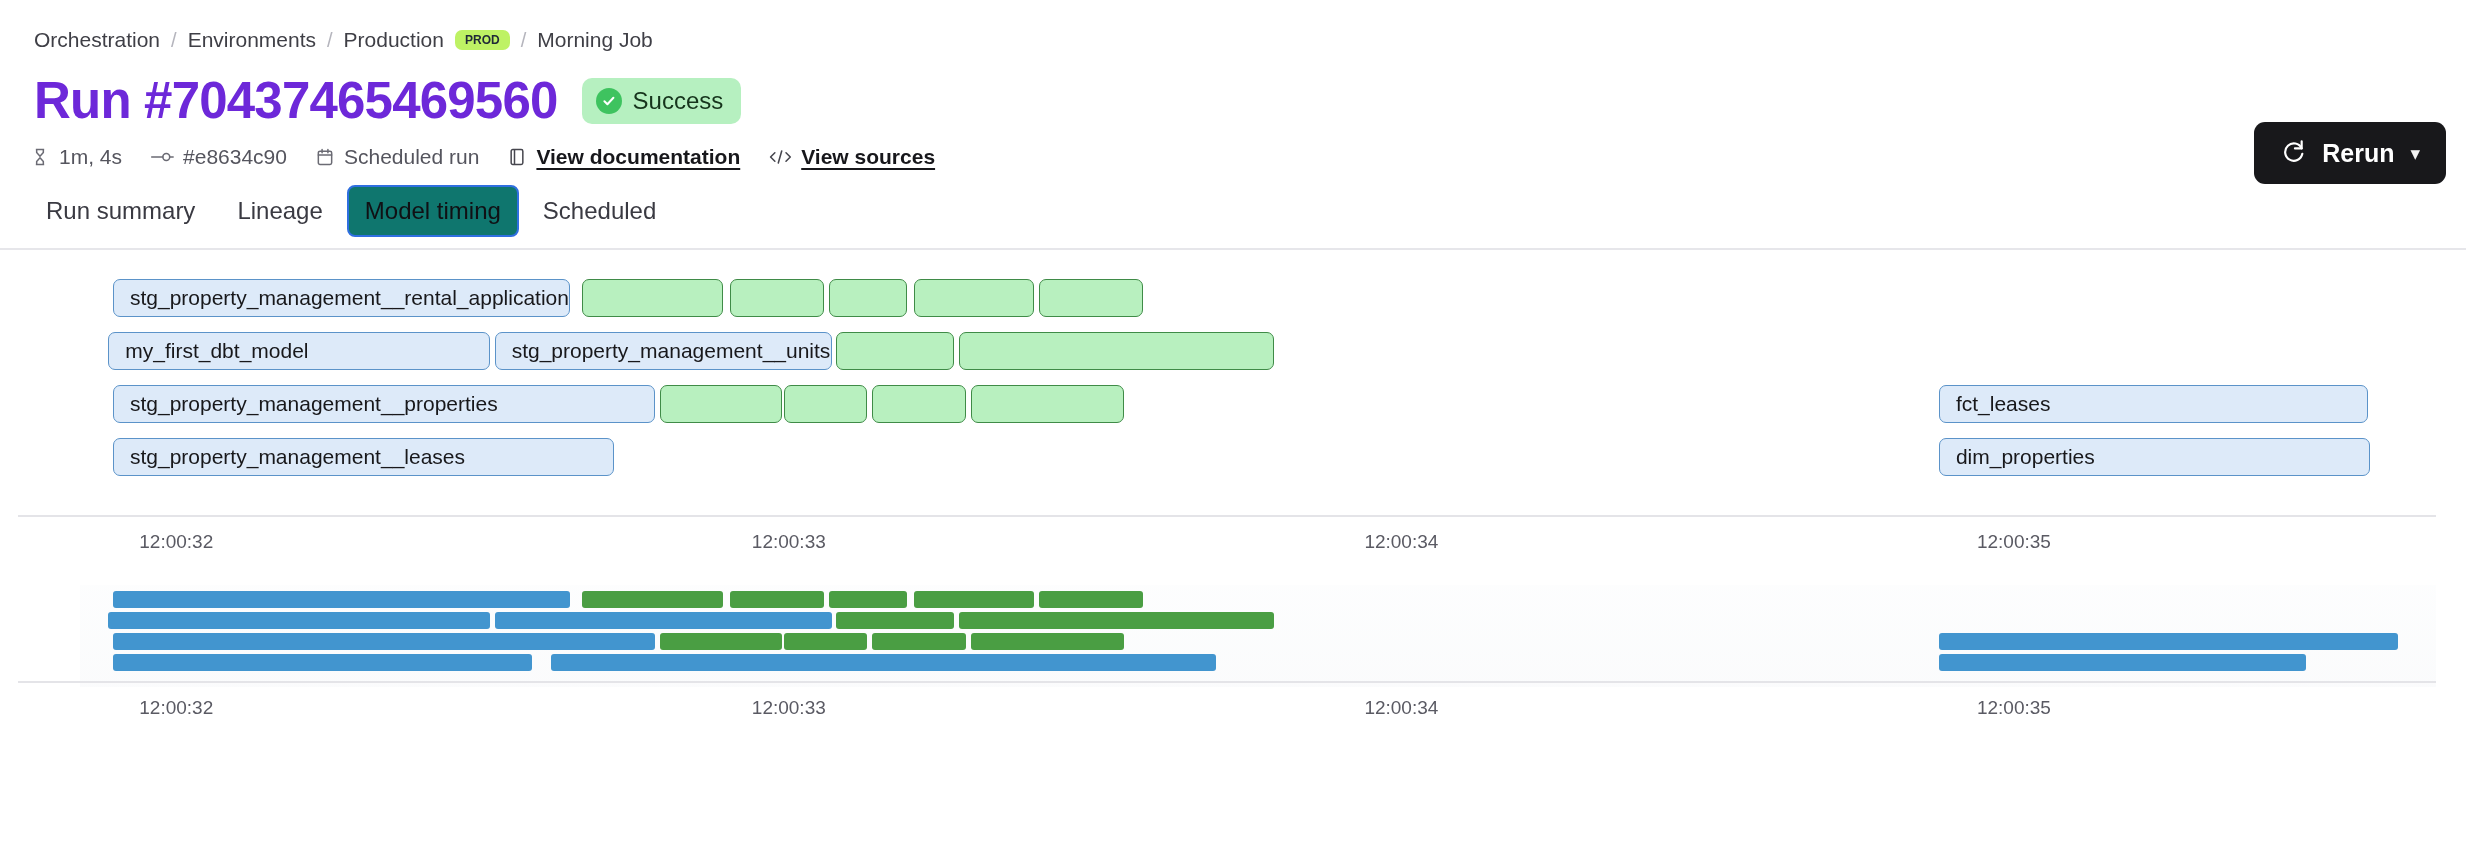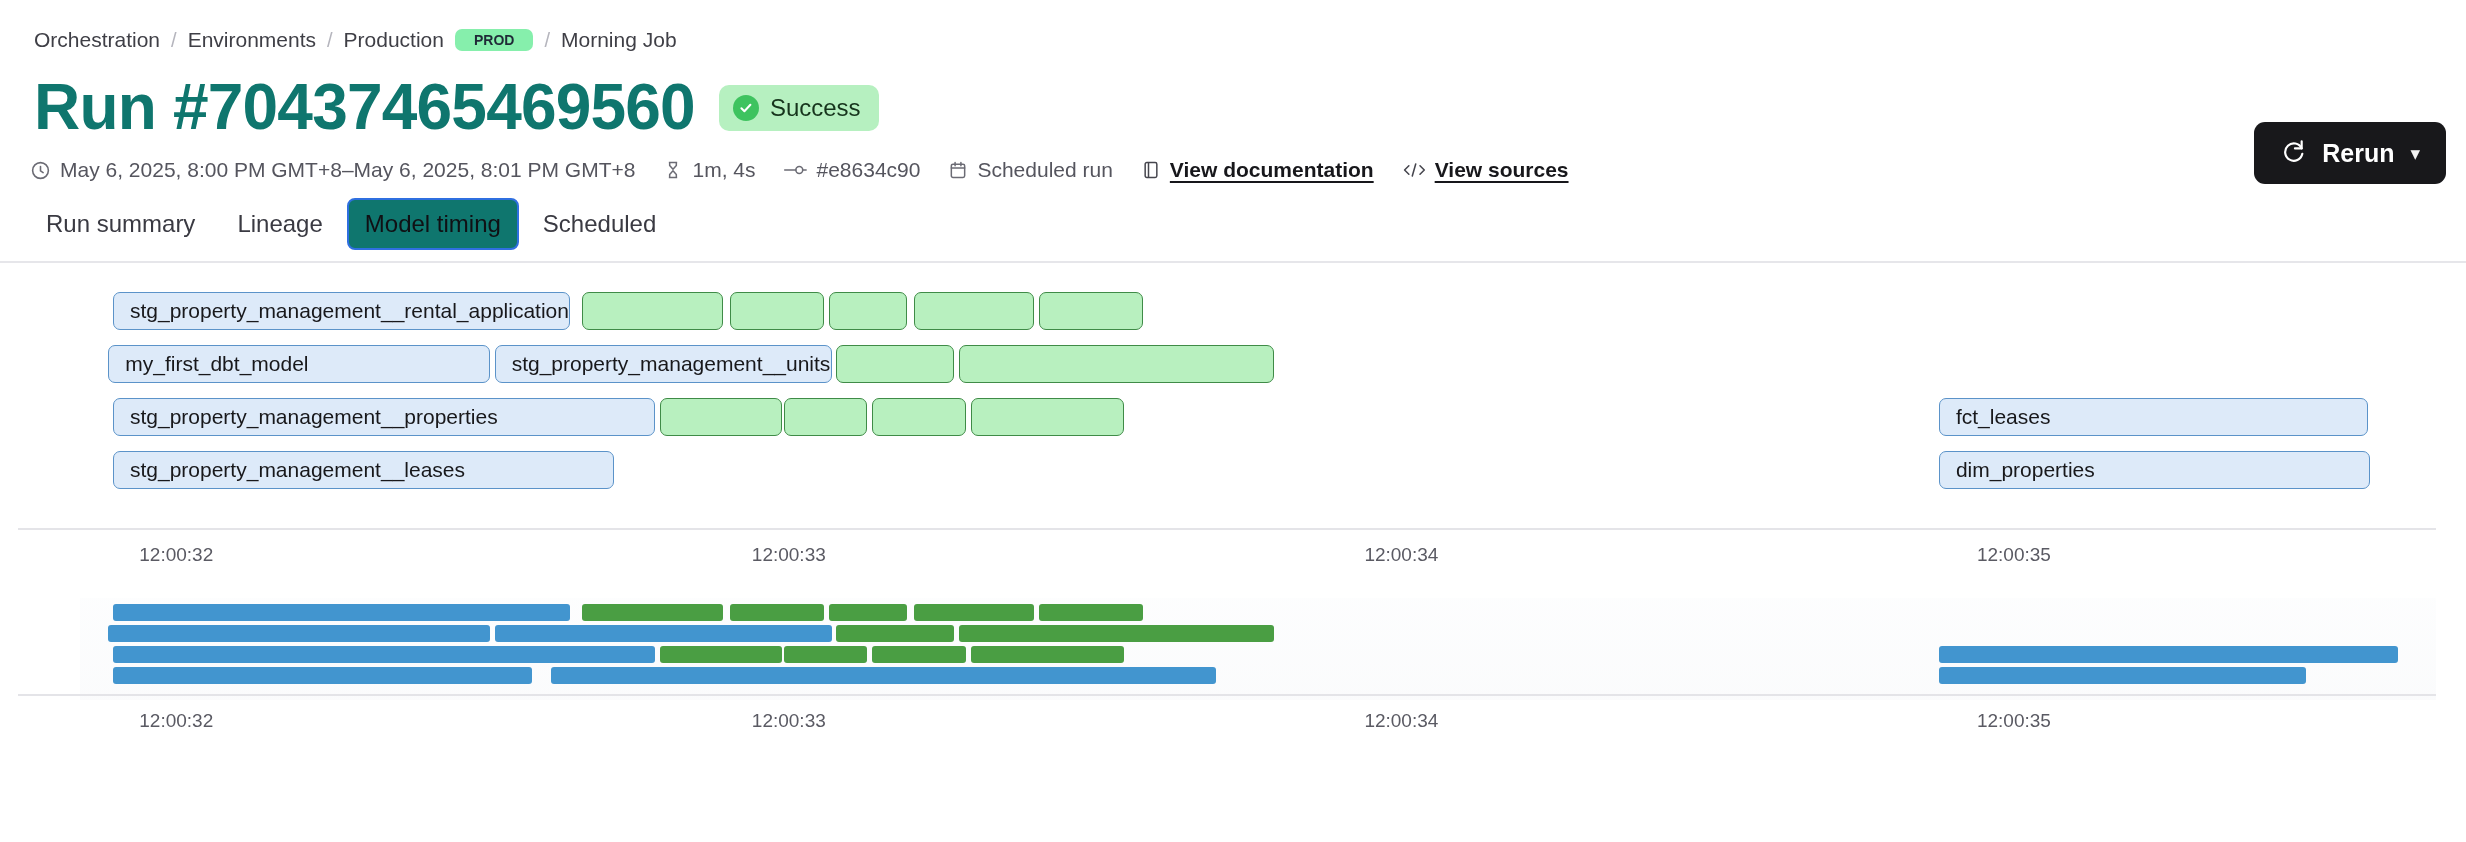--- a/index.html
+++ b/index.html
@@ -16,40 +16,40 @@
   .breadcrumb {
     display: flex; align-items: center;
     padding: 28px 0 0 34px;
     font-size: 21px;
     color: #3c3c43;
     gap: 0;
   }
   .bc-item { color: #3f3f46; white-space: nowrap; }
   .bc-sep { color: #b5b5bd; padding: 0 11px; font-size: 20px; }
   .bc-badge {
-    background: #86efac;
+    background: #bef264;
     color: #1f2937;
     border-radius: 7px;
-    padding: 3px 19px;
-    font-size: 14px;
+    padding: 3px 10px;
+    font-size: 12px;
     font-weight: 700;
     margin-left: 11px;
   }
 
   
   .title-row {
     display: flex; align-items: center;
     padding: 22px 0 0 34px;
     gap: 24px;
   }
   .page-title {
-    font-size: 64px;
+    font-size: 51px;
     font-weight: 700;
     letter-spacing: -0.8px;
-    color: #0f766e;
+    color: #6d28d9;
     line-height: 1.05;
   }
   .status-badge {
     display: inline-flex; align-items: center; gap: 11px;
     background: #b6f0c0;
     border-radius: 10px;
     padding: 9px 18px 9px 14px;
     font-size: 24px;
     color: #16341c;
   }
@@ -207,29 +207,20 @@
     <svg width="26" height="26" viewBox="0 0 24 24" fill="none" stroke="#ffffff" stroke-width="2" stroke-linecap="round" stroke-linejoin="round">
       <path d="M20 10.5a8 8 0 1 0 .6 5"></path>
         <polyline points="20 4 20 10.5 13.8 10.5"></polyline>
     </svg>
   </span>
   <span>Rerun</span>
   <span class="chev">▾</span>
 </button>
 
 <div class="meta-row">
-  <span class="meta-item">
-    <span>
-      <svg width="21" height="21" viewBox="0 0 24 24" fill="none" stroke="#6b6b74" stroke-width="1.8">
-          <circle cx="12" cy="12" r="9"></circle>
-          <path d="M12 7.5v5l3 2" stroke-linecap="round"></path>
-        </svg>
-    </span>
-    <span>May 6, 2025, 8:00 PM GMT+8–May 6, 2025, 8:01 PM GMT+8</span>
-  </span>
 
   <span class="meta-item">
     <span>
       <svg width="20" height="20" viewBox="0 0 24 24" fill="none" stroke="#6b6b74" stroke-width="1.8" stroke-linejoin="round">
           <path d="M7 3h10M7 21h10M8 3v3.5L12 11l4-4.5V3M8 21v-3.5L12 13l4 4.5V21"></path>
         </svg>
     </span>
     <span>1m, 4s</span>
   </span>
 

